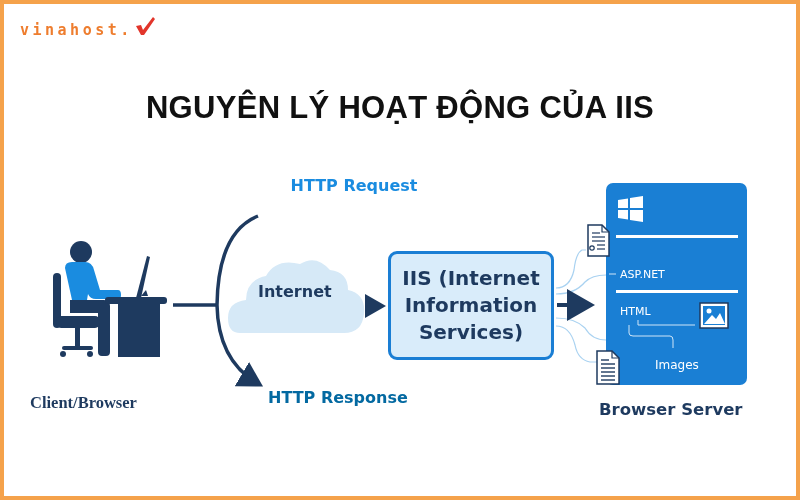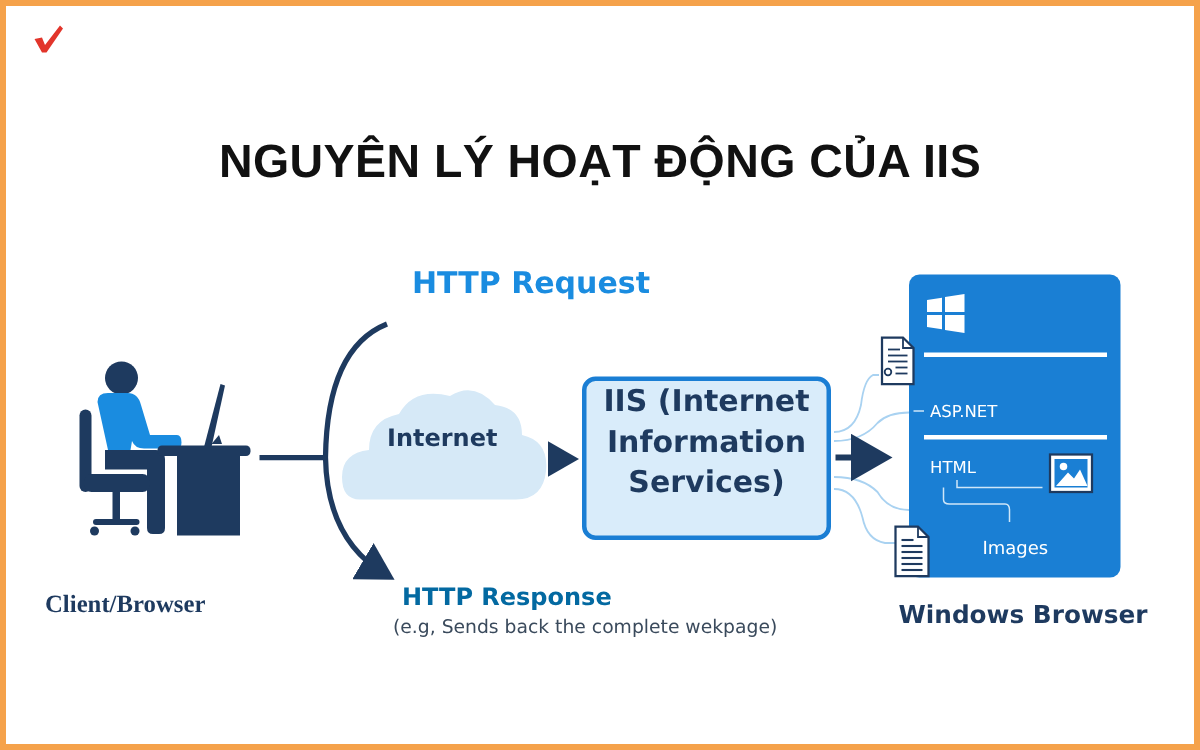--- a/index.html
+++ b/index.html
@@ -18,30 +18,30 @@
     font-size: 15px; letter-spacing: 3.5px; color: #ee7d2e;
   }
   .logo-check { margin-left: 1px; margin-top: -8px; }
   .title {
     position: absolute; left: 0; top: 90px; width: 800px; text-align: center;
     font-family: Liberation Sans, sans-serif; font-weight: bold; font-size: 31px;
     color: #111111; letter-spacing: 0.3px;
   }
   .diagram { position: absolute; left: 0; top: 0; width: 800px; height: 500px; }
   .txt { position: absolute; font-family: "DejaVu Sans", sans-serif; }
-  .req-title { left: 270px; top: 176px; width: 168px; text-align: center; color: #1a8ce0; font-weight: bold; font-size: 20px; }
+  .req-title { left: 270px; top: 176px; width: 168px; text-align: center; color: #1a8ce0; font-weight: bold; font-size: 16px; }
   .req-sub { left: 262px; top: 198px; width: 186px; text-align: center; color: #3a4a5c; font-size: 12.5px; }
   .res-title { left: 268px; top: 388px; color: #0369a1; font-weight: bold; font-size: 16px; }
   .res-sub { left: 262px; top: 410px; color: #3a4a5c; font-size: 12.5px; }
   .client-label { left: 30px; top: 393px; color: #1e3a5f; font-weight: bold; font-size: 16.5px; font-family: Liberation Serif, serif; }
   .internet-label { left: 258px; top: 282px; color: #1e3a5f; font-weight: bold; font-size: 16px; }
   .iis-box {
     position: absolute; left: 388px; top: 251px; width: 166px; height: 109px;
     border: 3px solid #1a7ed4; border-radius: 9px; background: #d9ecfa;
-    display: flex; align-items: flex-start; justify-content: center; text-align: center;
+    display: flex; align-items: center; justify-content: center; text-align: center;
   }
   .iis-label {
     color: #1e3a5f; font-weight: bold; font-size: 20px; line-height: 27px;
     font-family: "DejaVu Sans", sans-serif; white-space: pre-line;
   }
   .server-box {
     position: absolute; left: 606px; top: 183px; width: 141px; height: 202px;
     background: #1a7fd4; border-radius: 7px;
   }
   .server-label { left: 599px; top: 400px; color: #1e3a5f; font-weight: bold; font-size: 16.5px; }
@@ -49,20 +49,21 @@
   .srv-asp { left: 620px; top: 268px; }
   .srv-html { left: 620px; top: 305px; }
   .srv-images { left: 655px; top: 358px; font-weight: normal; font-size: 12px; }
 </style>
 </head>
 <body>
 
 <div class="frame"></div>
 
 <div class="logo">
+  <span class="logo-text">vinahost.</span>
   <svg class="logo-check" width="22" height="22" viewBox="0 0 22 22">
     <path d="M2 11 L7 10 L9 15 L19 2 L21 4 L10 20 L7 20 Z" fill="#e2352b"></path>
   </svg>
 </div>
 
 <div class="title">NGUYÊN LÝ HOẠT ĐỘNG CỦA IIS</div>
 
 <div class="diagram">
   <svg width="800" height="500" style="position:absolute;left:0;top:0;">
     <defs>
@@ -102,21 +103,20 @@
       <path d="M556 294 Q575 294 585 282 Q592 275 606 275 L615 275"></path>
       <path d="M556 318 Q575 318 585 328 Q592 340 606 340"></path>
       <path d="M556 326 Q570 326 575 345 Q578 360 590 362 L597 362"></path>
     </g>
 
     <line x1="557" y1="305" x2="587" y2="305" stroke="#1e3a5f" stroke-width="4" marker-end="url(#arrowNavy)"></line>
   </svg>
 
   <div class="txt req-title">HTTP Request</div>
   <div class="txt res-title">HTTP Response</div>
-  <div class="txt res-sub">(e.g, Sends back the complete wekpage)</div>
   <div class="txt client-label">Client/Browser</div>
   <div class="txt internet-label">Internet</div>
 
   <div class="iis-box">
     <div class="iis-label">IIS (Internet
 Information
 Services)</div>
   </div>
 
   <div class="server-box"></div>
@@ -170,14 +170,14 @@
         <line x1="601" y1="376" x2="615" y2="376"></line>
         <line x1="601" y1="380" x2="615" y2="380"></line>
       </g>
     </g>
   </svg>
 
   <div class="srv-txt srv-asp">ASP.NET</div>
   <div class="srv-txt srv-html">HTML</div>
   <div class="srv-txt srv-images">Images</div>
 
-  <div class="txt server-label">Windows Browser</div>
+  <div class="txt server-label">Browser Server</div>
 </div>
 
 </body></html>

